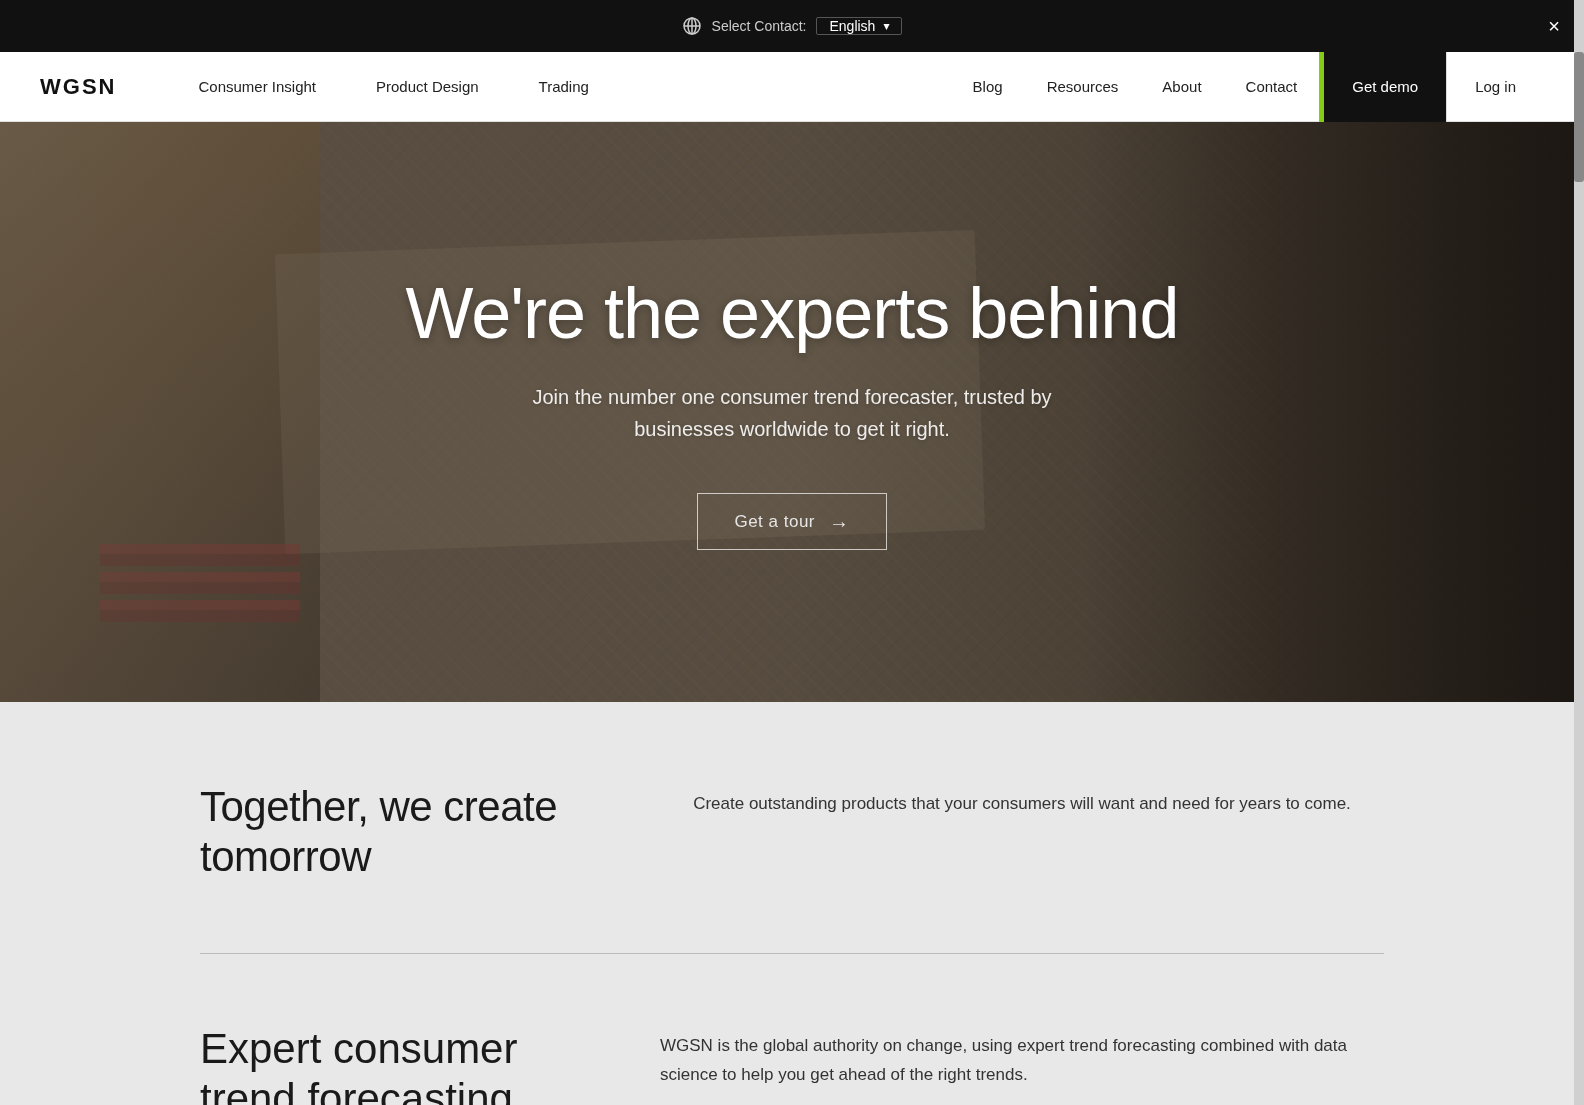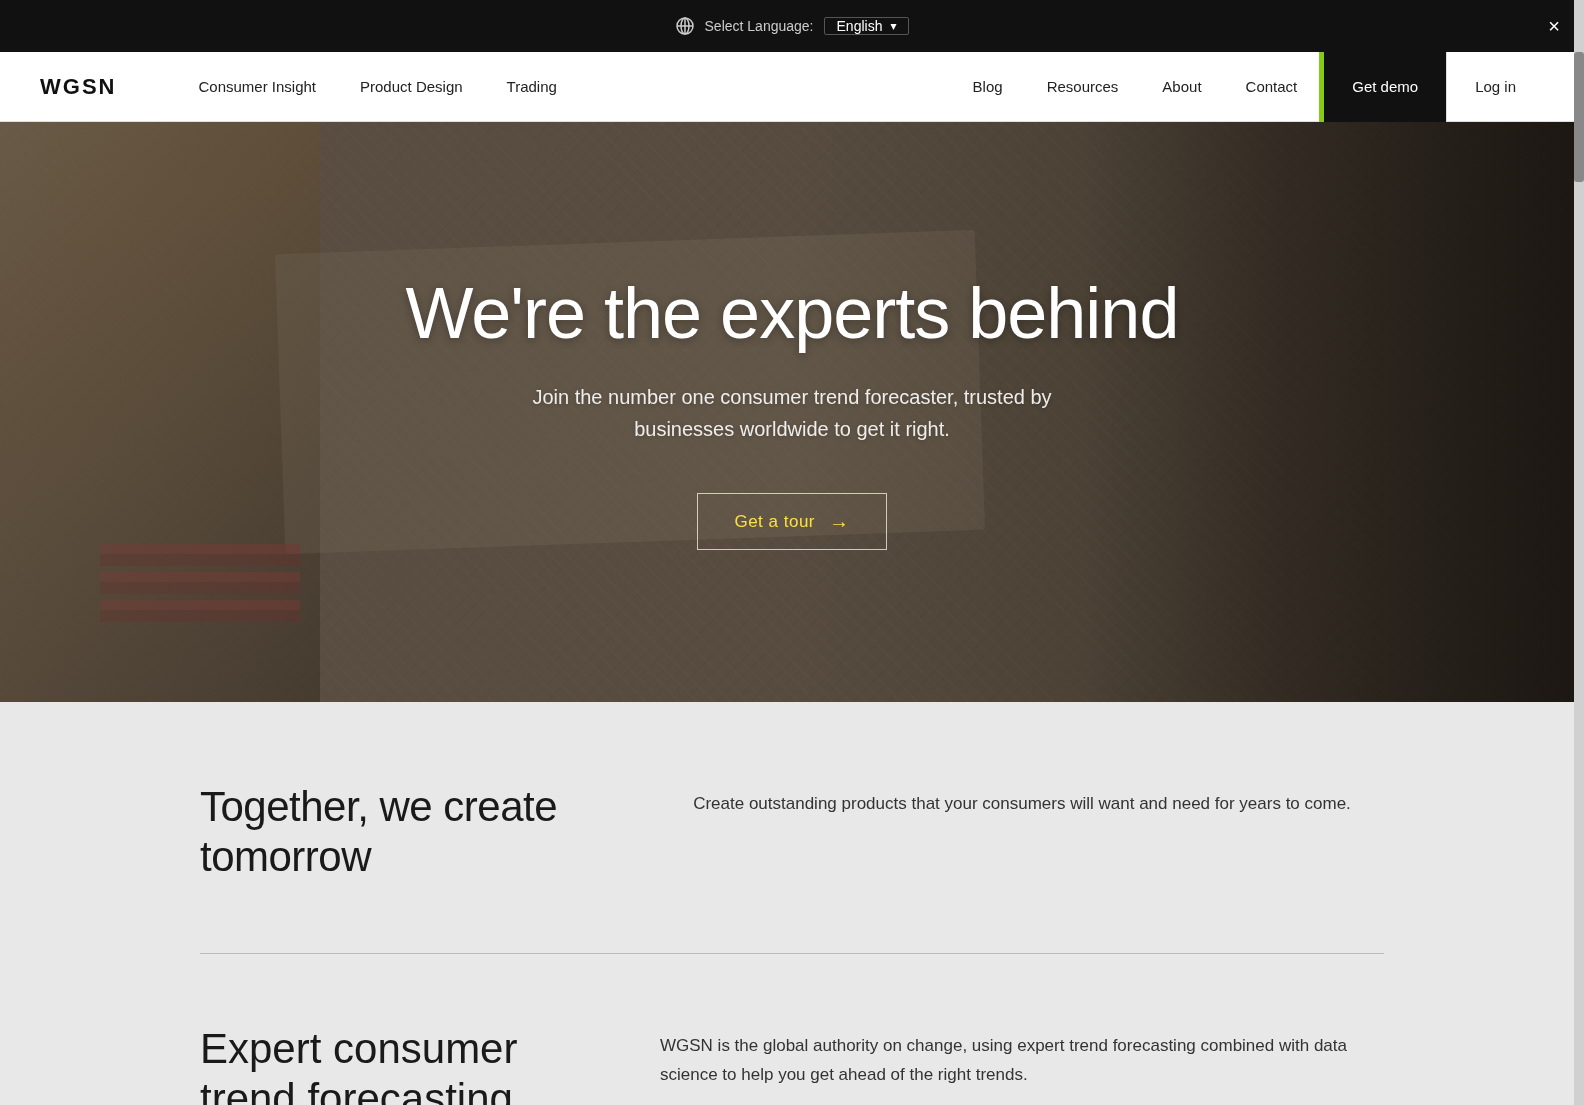--- a/index.html
+++ b/index.html
@@ -68,21 +68,21 @@
       font-size: 22px;
       font-weight: 900;
       letter-spacing: 2px;
       color: #111;
       margin-right: 60px;
       text-decoration: none;
     }
     .nav-left {
       display: flex;
       align-items: center;
-      gap: 0;
+      gap: 16px;
       flex: 1;
     }
     .nav-link {
       font-size: 15px;
       color: #222;
       text-decoration: none;
       padding: 0 22px;
       height: 70px;
       display: flex;
       align-items: center;
@@ -221,21 +221,21 @@
       line-height: 1.6;
       max-width: 620px;
       margin-bottom: 48px;
       text-shadow: 0 1px 4px rgba(0,0,0,0.2);
     }
     .hero-cta {
       display: flex;
       align-items: center;
       gap: 14px;
       border: 1.5px solid rgba(255,255,255,0.7);
-      color: #fde047;
+      color: #e5e5e5;
       background: transparent;
       padding: 16px 36px;
       font-size: 17px;
       cursor: pointer;
       letter-spacing: 0.5px;
       transition: background 0.2s;
       text-align: right;
     }
     .arrow-right {
       font-size: 20px;
@@ -334,21 +334,21 @@
   <div class="top-bar">
     <div class="language-selector">
       <span class="globe-icon">
         <svg width="20" height="20" viewBox="0 0 20 20" fill="none" stroke="#ccc" stroke-width="1.5">
           <circle cx="10" cy="10" r="8"></circle>
           <ellipse cx="10" cy="10" rx="4" ry="8"></ellipse>
           <line x1="2" y1="10" x2="18" y2="10"></line>
           <line x1="10" y1="2" x2="10" y2="18"></line>
         </svg>
       </span>
-      <span class="lang-label">Select Language:</span>
+      <span class="lang-label">Select Contact:</span>
       <div class="lang-dropdown-border">
         <span style="color:#fff;font-size:14px;">English</span>
         <span class="chevron-down">▾</span>
       </div>
     </div>
     <button class="close-topbar">×</button>
   </div>
 
   <nav class="nav">
     <a class="nav-logo" href="#">WGSN</a>

